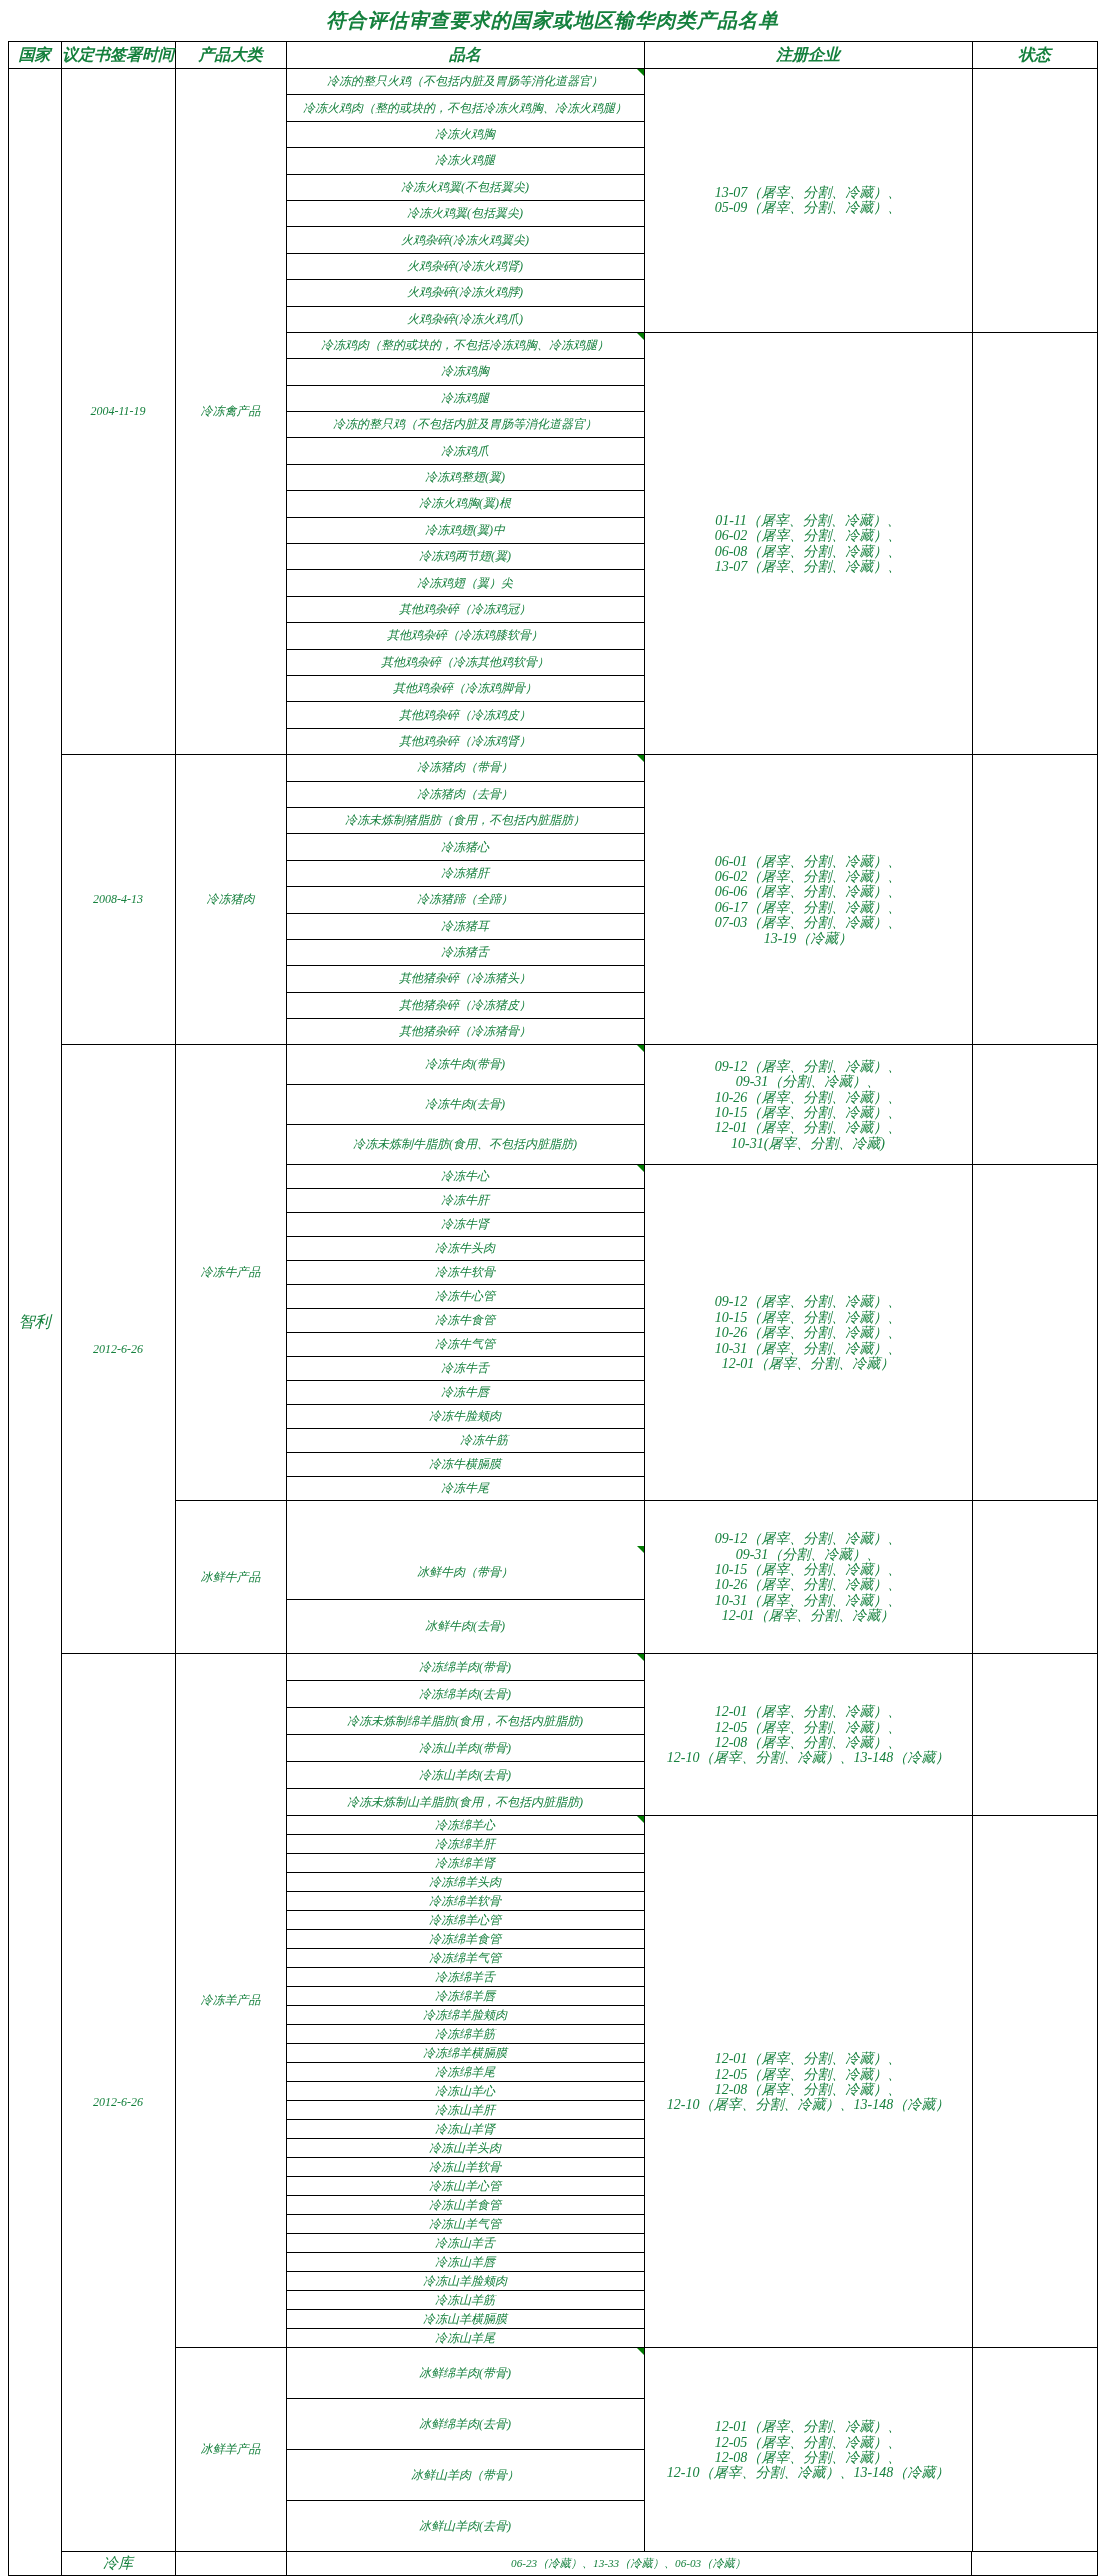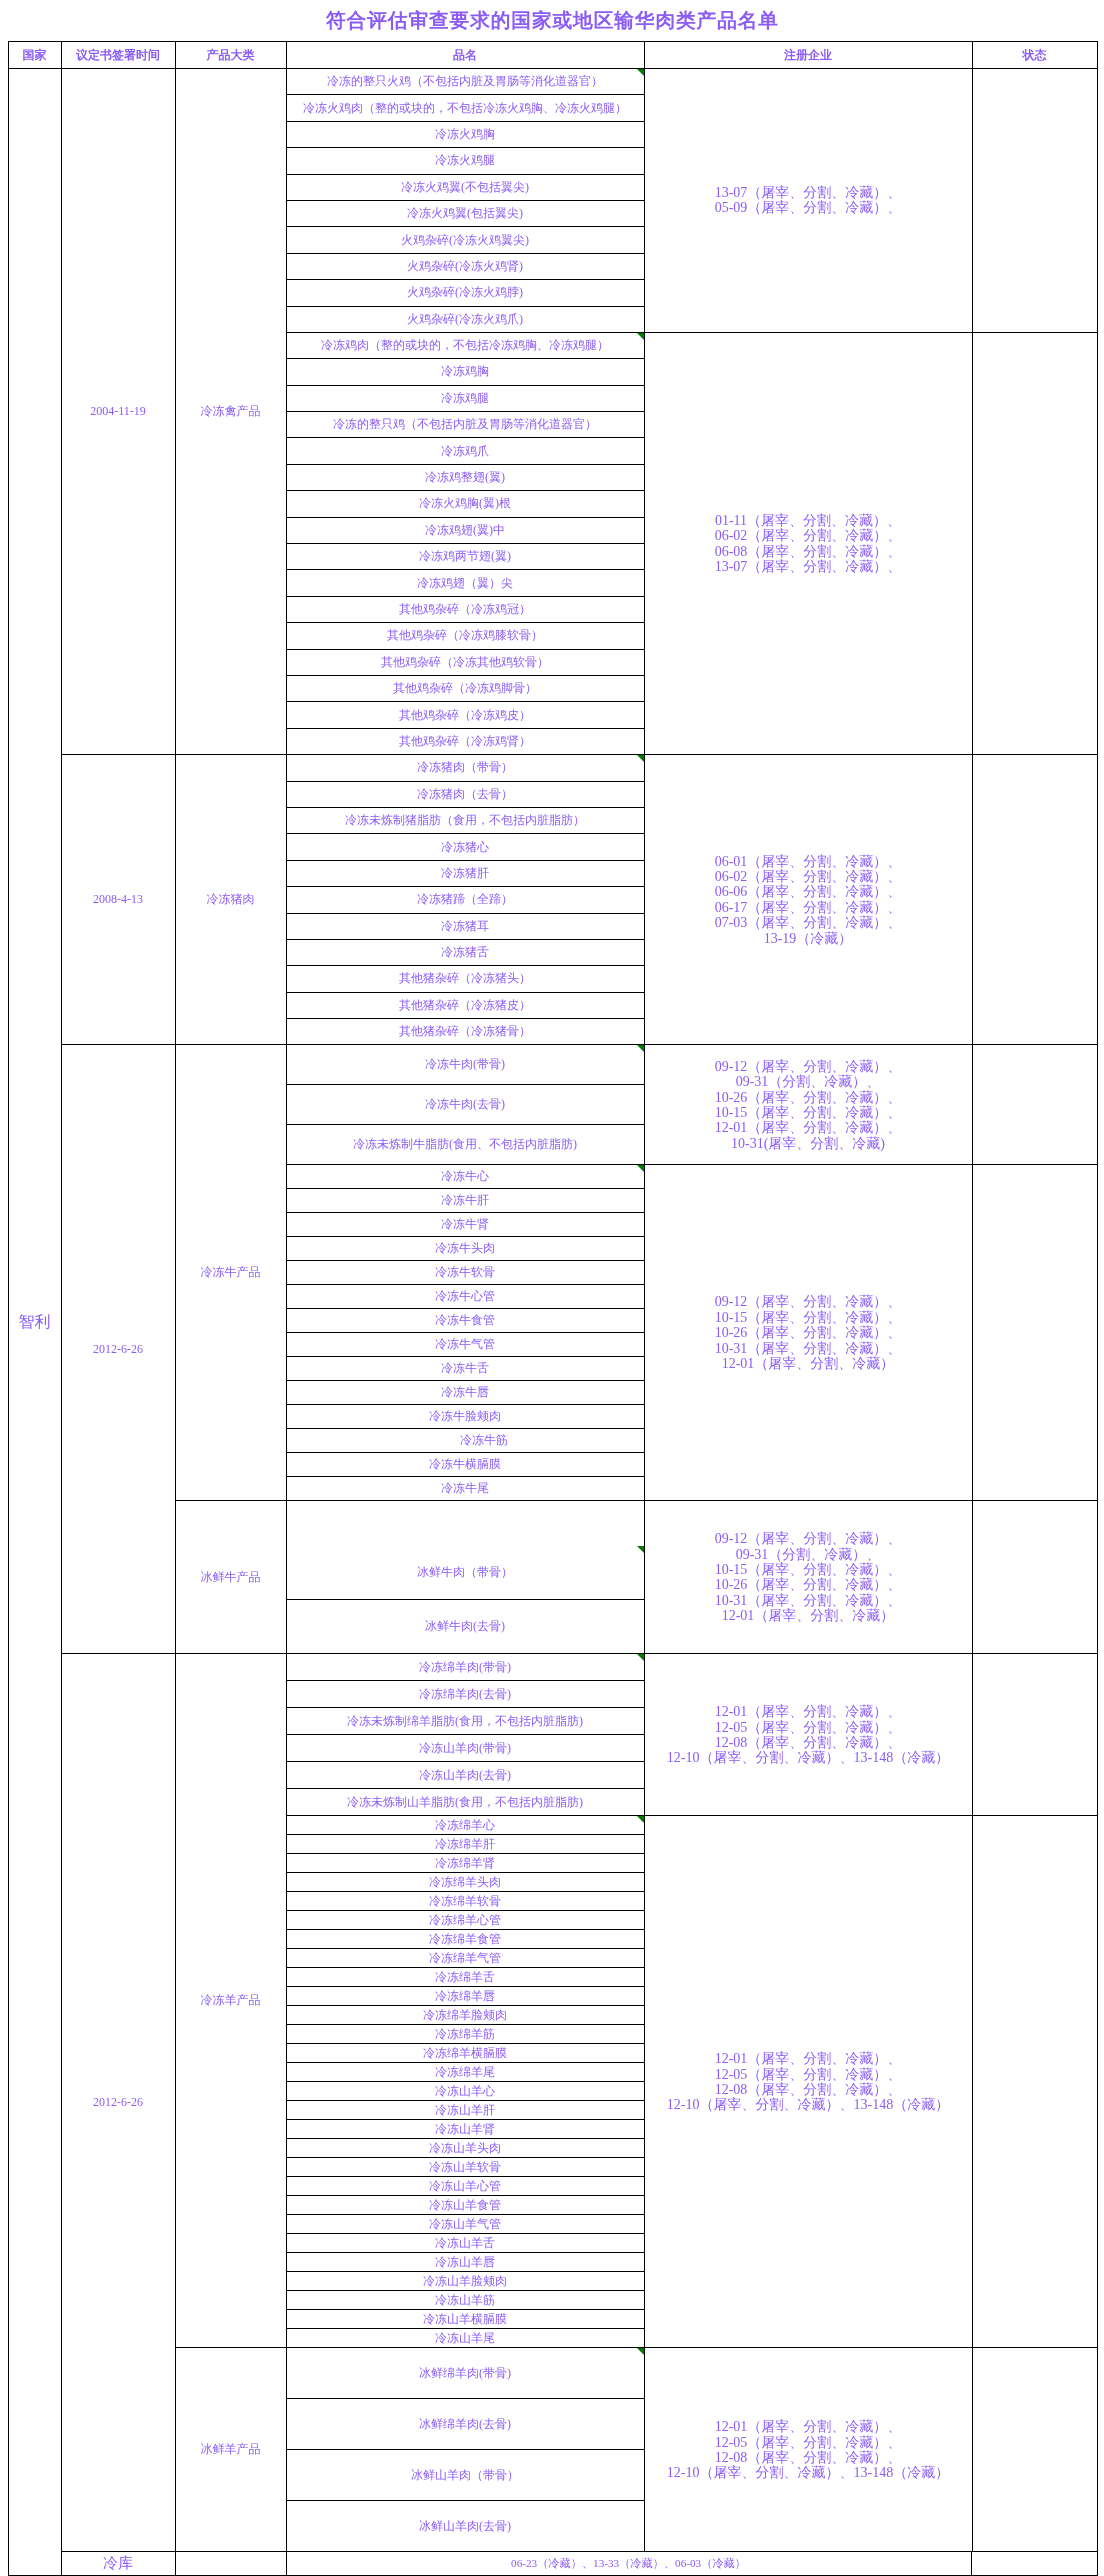--- a/index.html
+++ b/index.html
@@ -1,25 +1,25 @@
 <!DOCTYPE html>
 <html style="font-size:15px"><head>
 <meta charset="utf-8">
 <style>
   html,body{margin:0;padding:0;background:#fff;}
   .page{width:1105px;height:2576px;background:#fff;position:relative;
-        font-family:"Liberation Serif","DejaVu Serif",serif;color:#8b5cf6;}
+        font-family:"Liberation Serif","DejaVu Serif",serif;color:#15803d;font-style:italic;}
   .title-wrap{height:41px;display:flex;align-items:center;justify-content:center;}
   .title{font-size:19.7px;font-weight:bold;letter-spacing:0.9px;}
   .table{margin-left:7.5px;width:1090px;height:2535px;border:0.9px solid #000;
          display:flex;flex-direction:column;box-sizing:border-box;}
   .cell{display:flex;align-items:center;justify-content:center;box-sizing:border-box;}
   .br{border-right:0.9px solid #000;}
   .bb{border-bottom:0.9px solid #000;}
-  .header-row{height:27px;display:flex;flex-shrink:0;font-weight:bold;font-size:12px;}
+  .header-row{height:27px;display:flex;flex-shrink:0;font-weight:bold;font-size:16px;}
   .w-country{width:53px;}
   .w-date{width:114px;}
   .w-cat{width:111px;}
   .w-prod{width:358px;}
   .w-ent{width:328px;}
   .w-status{flex:1;}
   .tbody{flex:1;display:flex;min-height:0;}
   .country-cell{width:53px;border-right:0.9px solid #000;box-sizing:border-box;
                 display:flex;align-items:center;justify-content:center;font-size:16px;}
   .main-col{flex:1;display:flex;flex-direction:column;}

